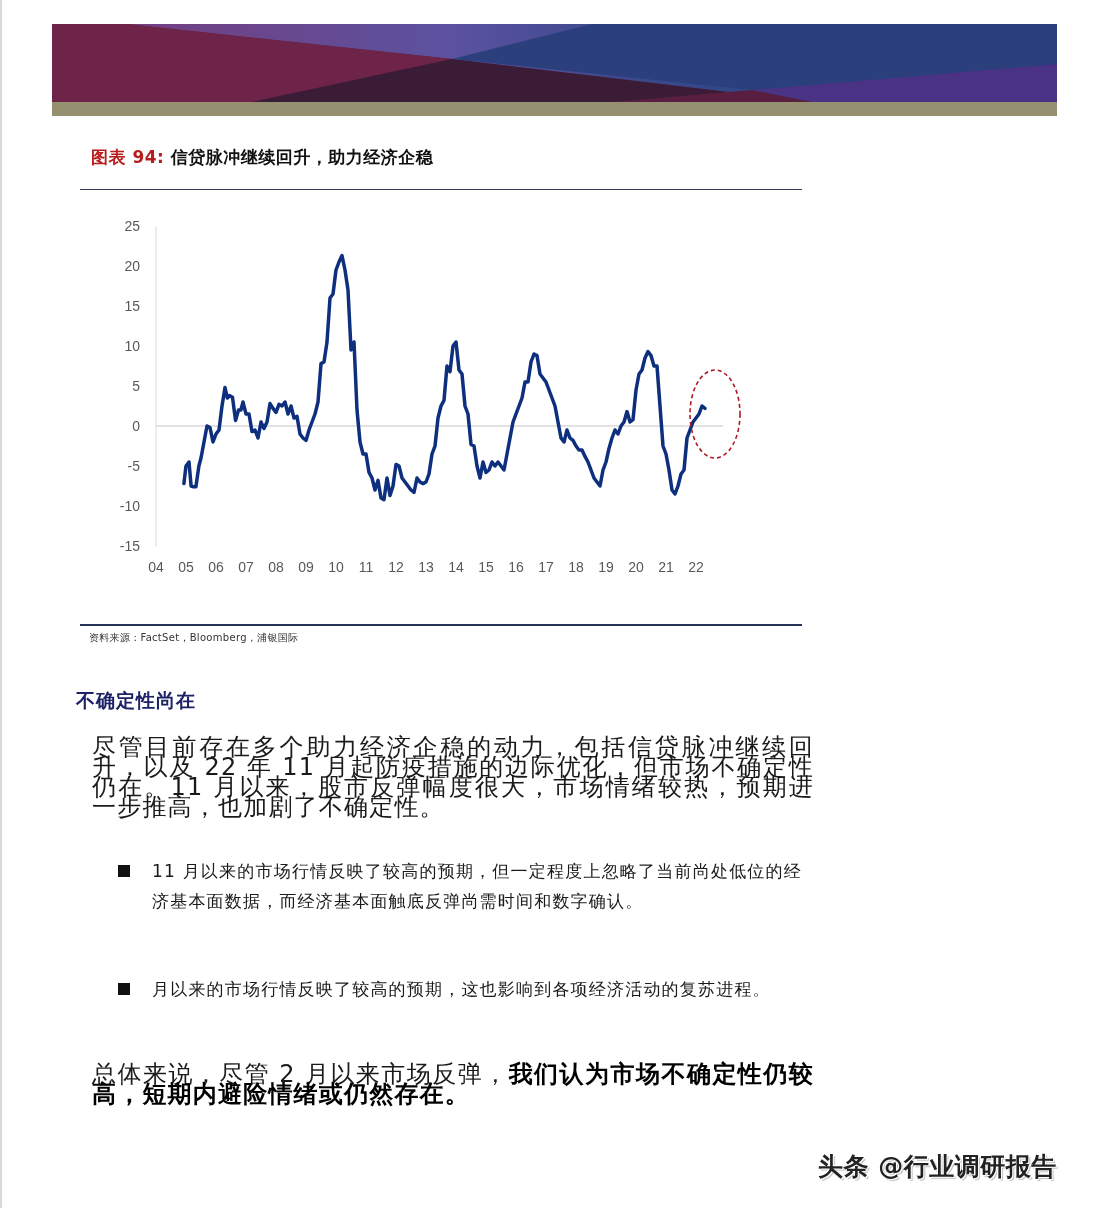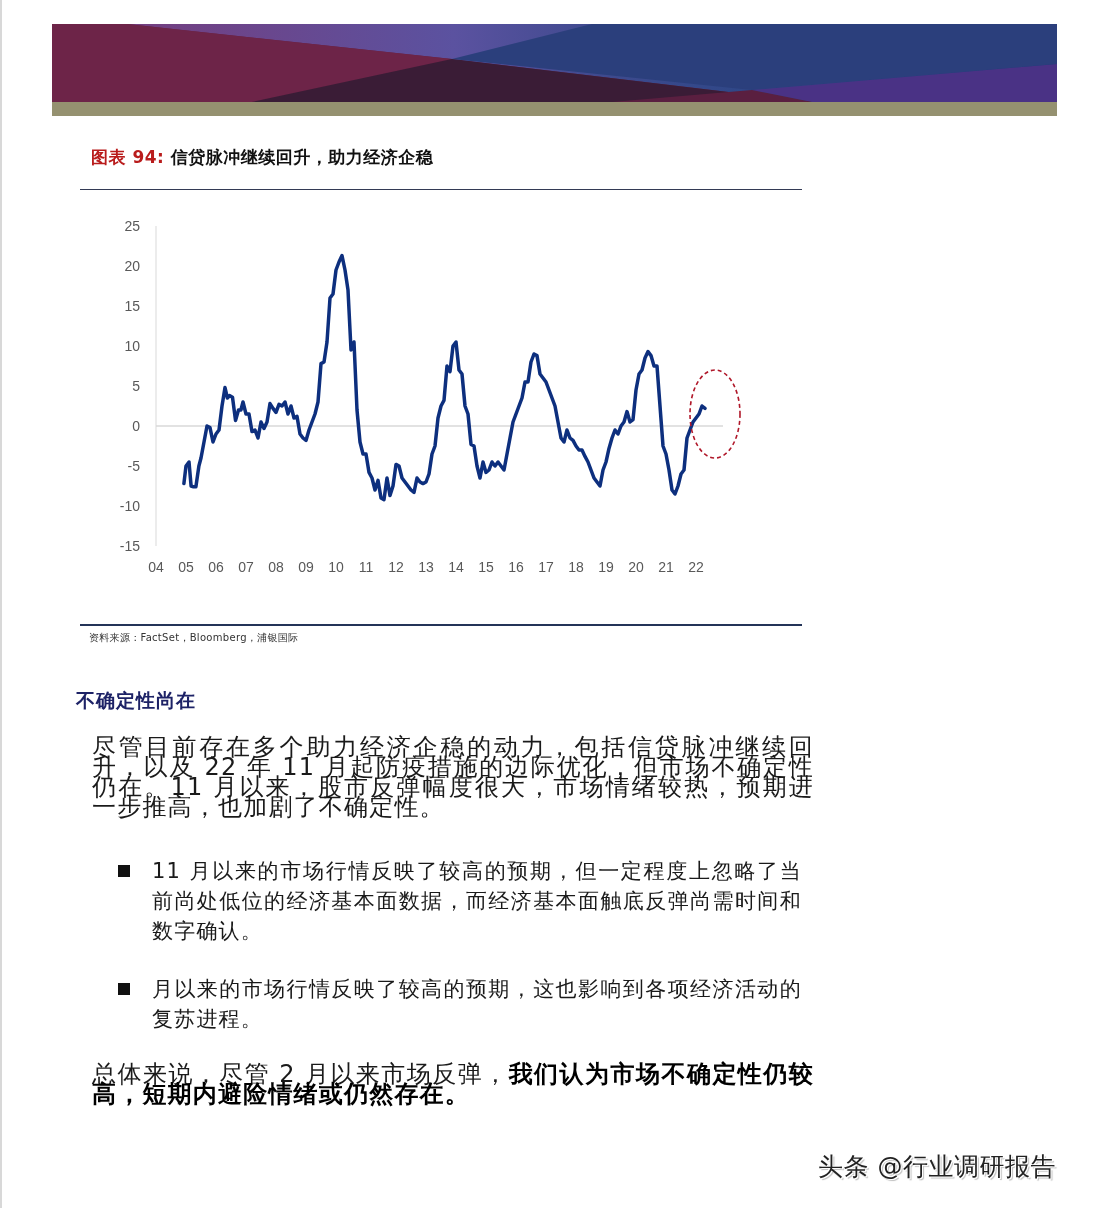--- a/index.html
+++ b/index.html
@@ -11,29 +11,29 @@
   .fig-title { position:absolute; left:91px; top:146px; font-size:17px; font-weight:bold; letter-spacing:0.5px; }
   .fig-title .num { color:#b91c1c; }
   .fig-title .txt { color:#111; }
   .rule-top { position:absolute; left:80px; top:189px; width:722px; height:1px; background:#333a55; }
   .rule-bottom { position:absolute; left:80px; top:624px; width:722px; height:2px; background:#243458; }
   .chart { position:absolute; left:80px; top:200px; width:722px; height:420px;text-align:right; }
   .source { position:absolute; left:89px; top:631px; font-size:10px; color:#333; letter-spacing:0.3px; }
   .section-title { position:absolute; left:76px; top:688px; font-size:19px; font-weight:bold; color:#1d2266; letter-spacing:1px; }
   .para { position:absolute; left:92px; width:722px; font-size:24px; line-height:20px; color:#1a1a1a; text-align:justify; letter-spacing:1.2px; }
   .p1 { top:737px; }
-  .bullet { position:absolute; left:118px; width:684px; font-size:21px; line-height:30px; color:#1a1a1a; }
+  .bullet { position:absolute; left:118px; width:684px; font-size:17px; line-height:30px; color:#1a1a1a; }
   .bullet .sq { position:absolute; left:0; top:9px; width:12px; height:12px; background:#111; }
   .bullet .bt { display:block; margin-left:34px; text-align:justify; letter-spacing:1.2px; }
   .b1 { top:856px; }
   .b2 { top:974px; }
   .p2 { top:1064px; }
   .p2 b { font-weight:bold; color:#000; }
   .watermark { position:absolute; left:818px; top:1150px; font-size:25px; color:#222; letter-spacing:0.5px;
-               text-shadow: 1px 1px 0 #fff, -1px -1px 0 #fff, 2px 2px 1px rgba(0,0,0,0.25); }
+               text-shadow: 1px 1px 0 #fff, -1px -1px 0 #fff, 2px 2px 1px rgba(0,0,0,0.25); font-weight: bold; }
 </style>
 </head>
 <body>
 
 <div class="left-edge"></div>
 
 <div class="banner">
   <svg width="1005" height="92" viewBox="0 0 1005 92">
     <defs>
       <linearGradient id="gTop" x1="0" y1="0" x2="1" y2="0">

